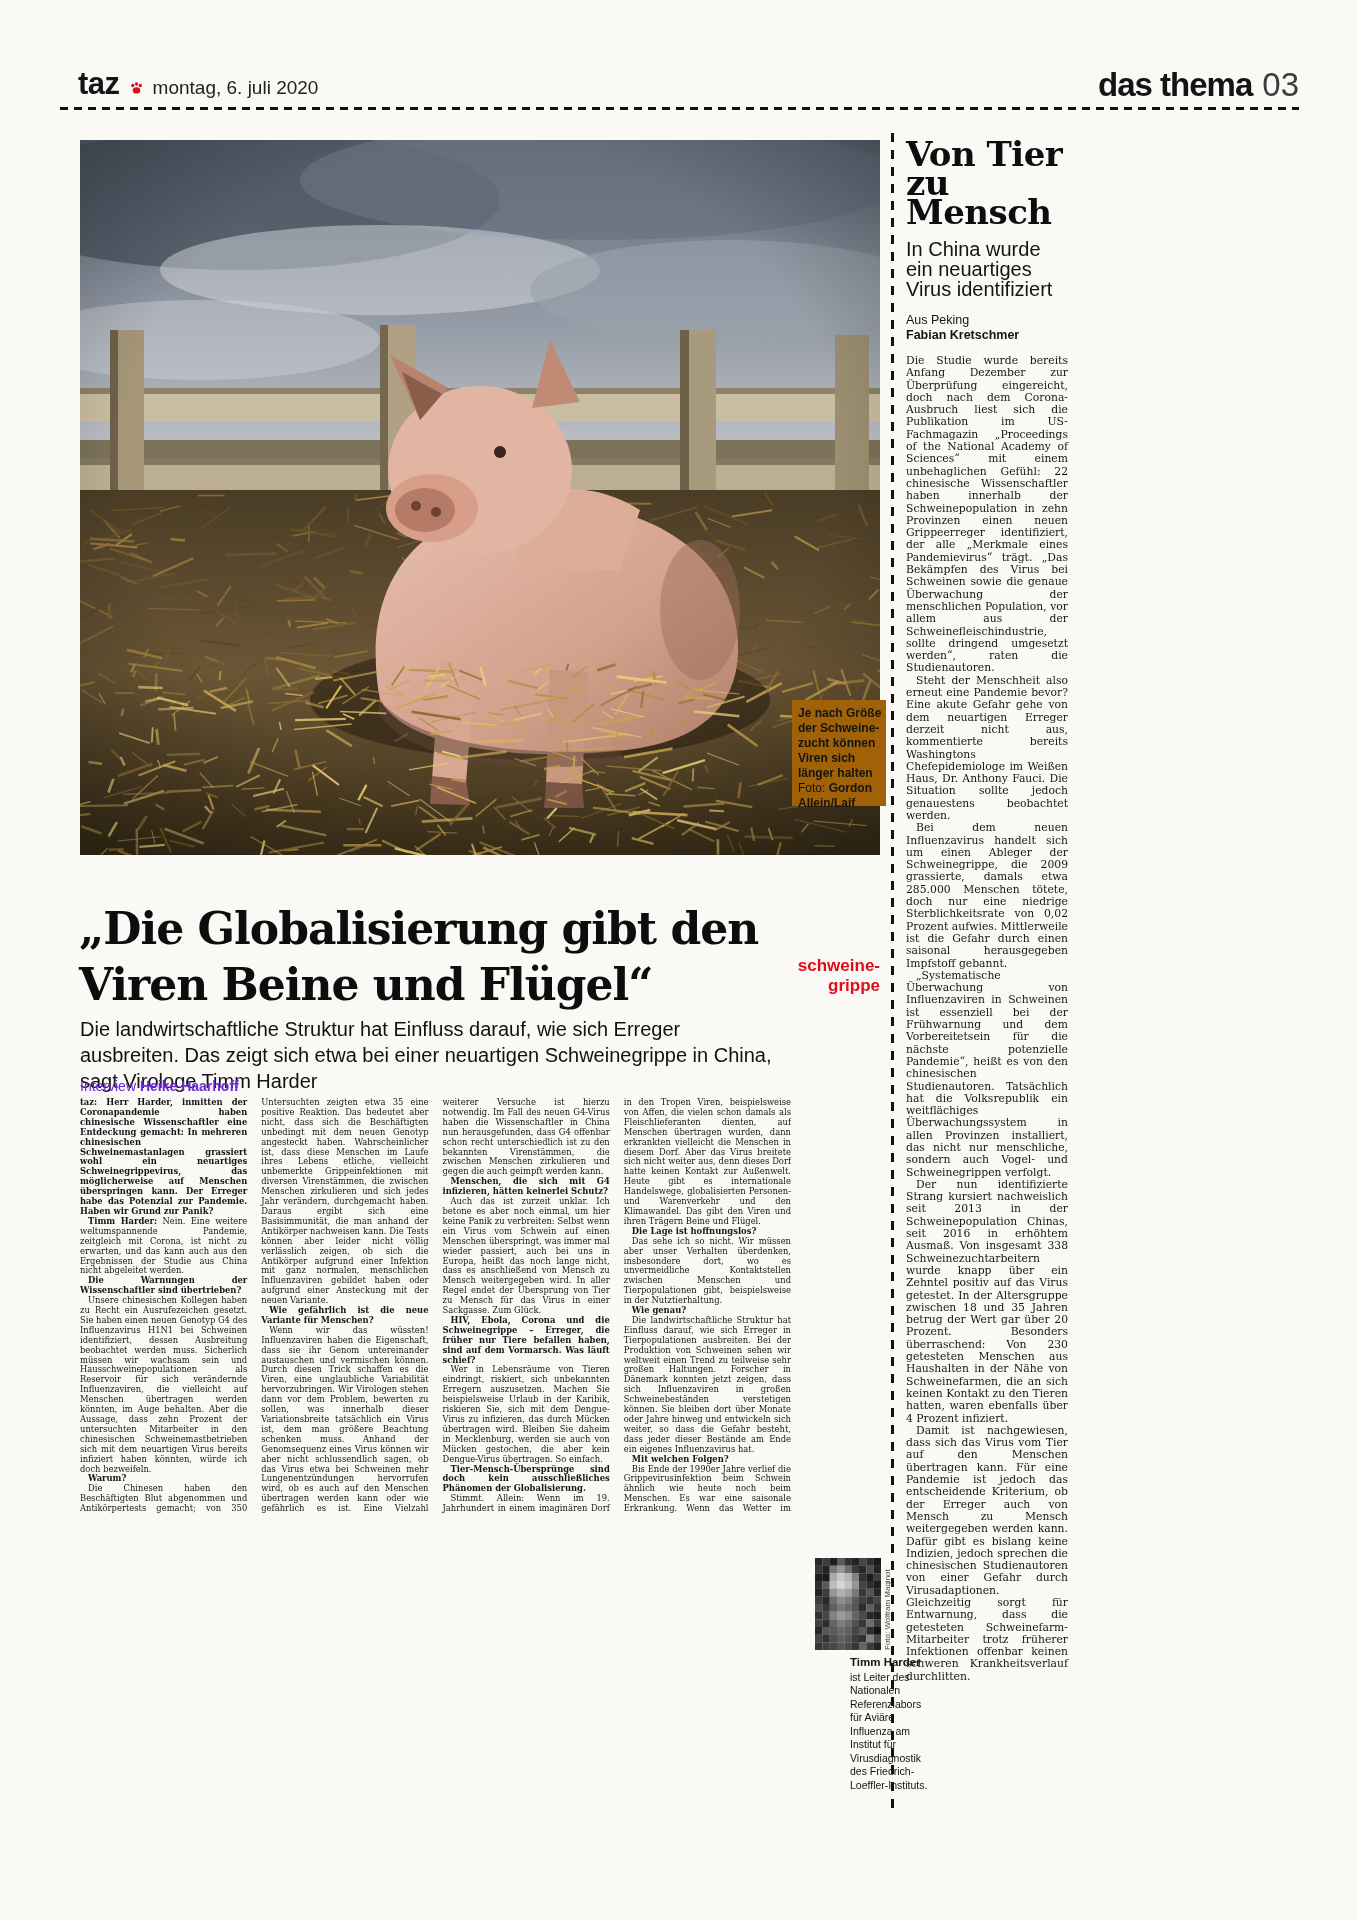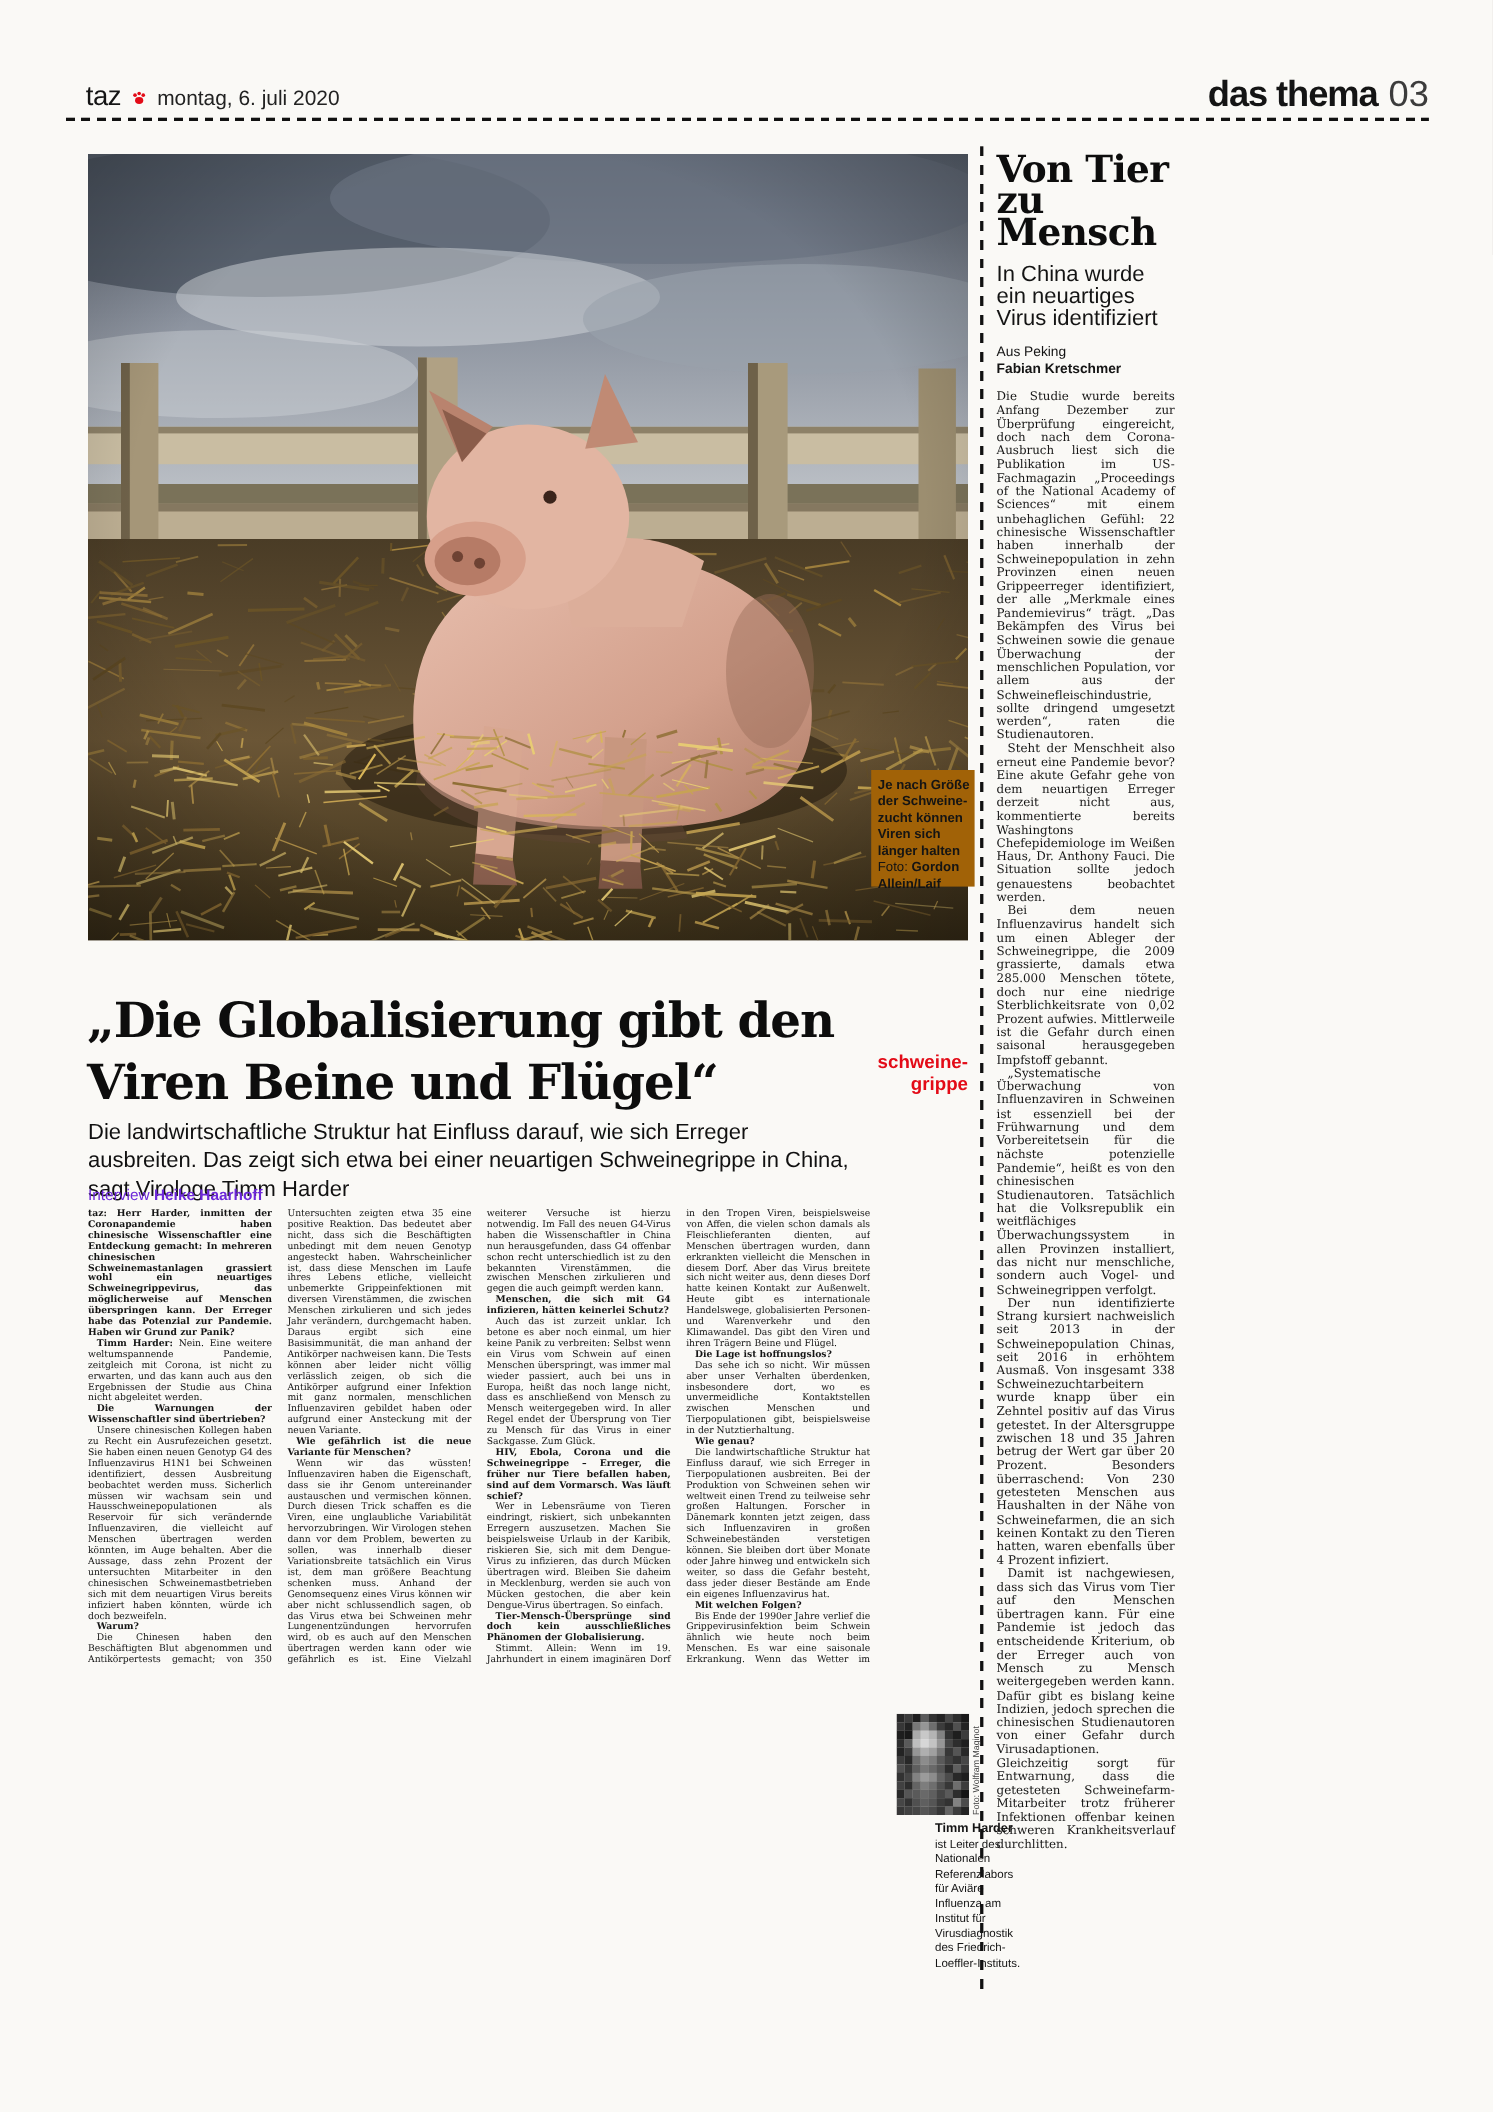--- a/index.html
+++ b/index.html
@@ -1,21 +1,21 @@
 <!DOCTYPE html>
 <html lang="de"><head>
 <meta charset="utf-8">
 <style>
   html,body{margin:0;padding:0;background:#e8e6e2;}
   .page{position:relative;width:1357px;height:1920px;margin:0 auto;background:#faf9f6;
         font-family:"Liberation Sans",sans-serif;color:#141414;overflow:hidden;}
   
   .masthead{position:absolute;left:60px;right:58px;top:64px;height:40px;}
   .mast-left{position:absolute;left:18px;bottom:2px;display:flex;align-items:baseline;gap:9px;}
-  .brand{font-weight:normal;font-size:25px;letter-spacing:-0.5px;}
+  .brand{font-weight:bold;font-size:31px;letter-spacing:-0.5px;}
   .paw{position:relative;top:2px;}
   .mast-date{font-size:19px;color:#222;}
   .mast-right{position:absolute;right:0;bottom:0;display:flex;align-items:flex-start;gap:10px;}
   .section-name{font-weight:800;font-size:33px;letter-spacing:-1px;}
   .page-num{font-weight:300;font-size:33px;color:#3c3c3c;}
   .hrule{position:absolute;left:60px;right:58px;top:107px;height:3px;
          background:repeating-linear-gradient(90deg,#111 0 8px,transparent 8px 14px);}
   .vrule{position:absolute;left:891px;top:133px;height:1676px;width:3px;
          background:repeating-linear-gradient(180deg,#111 0 9px,transparent 9px 17px);}
   

